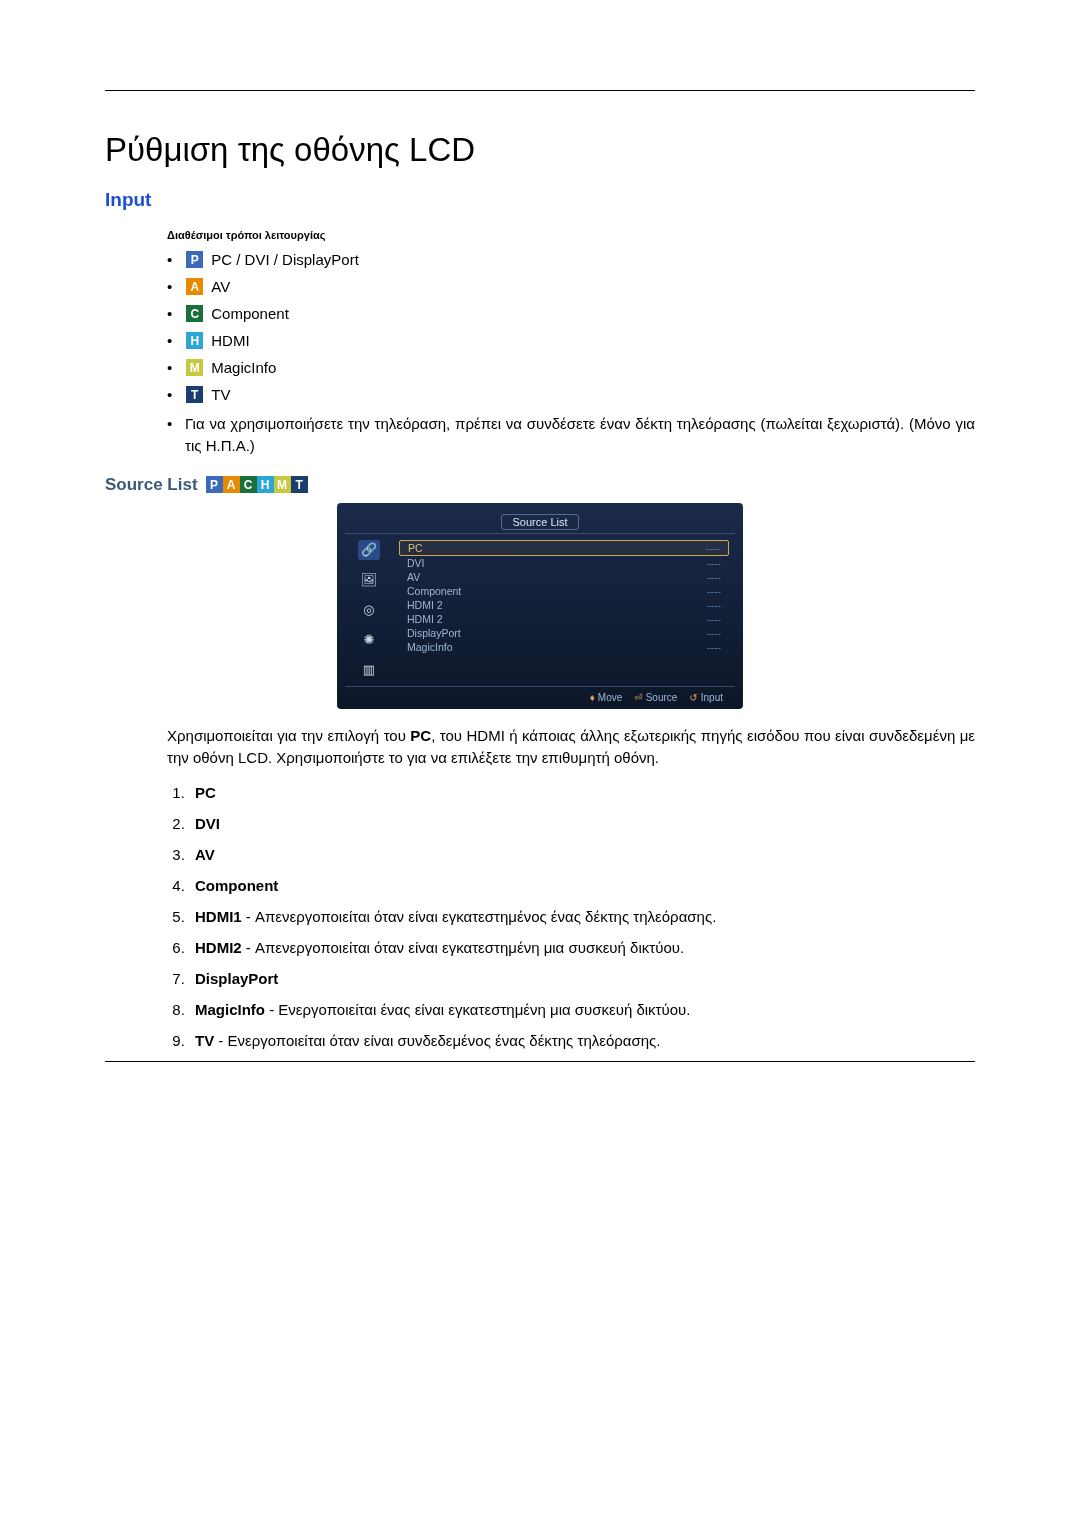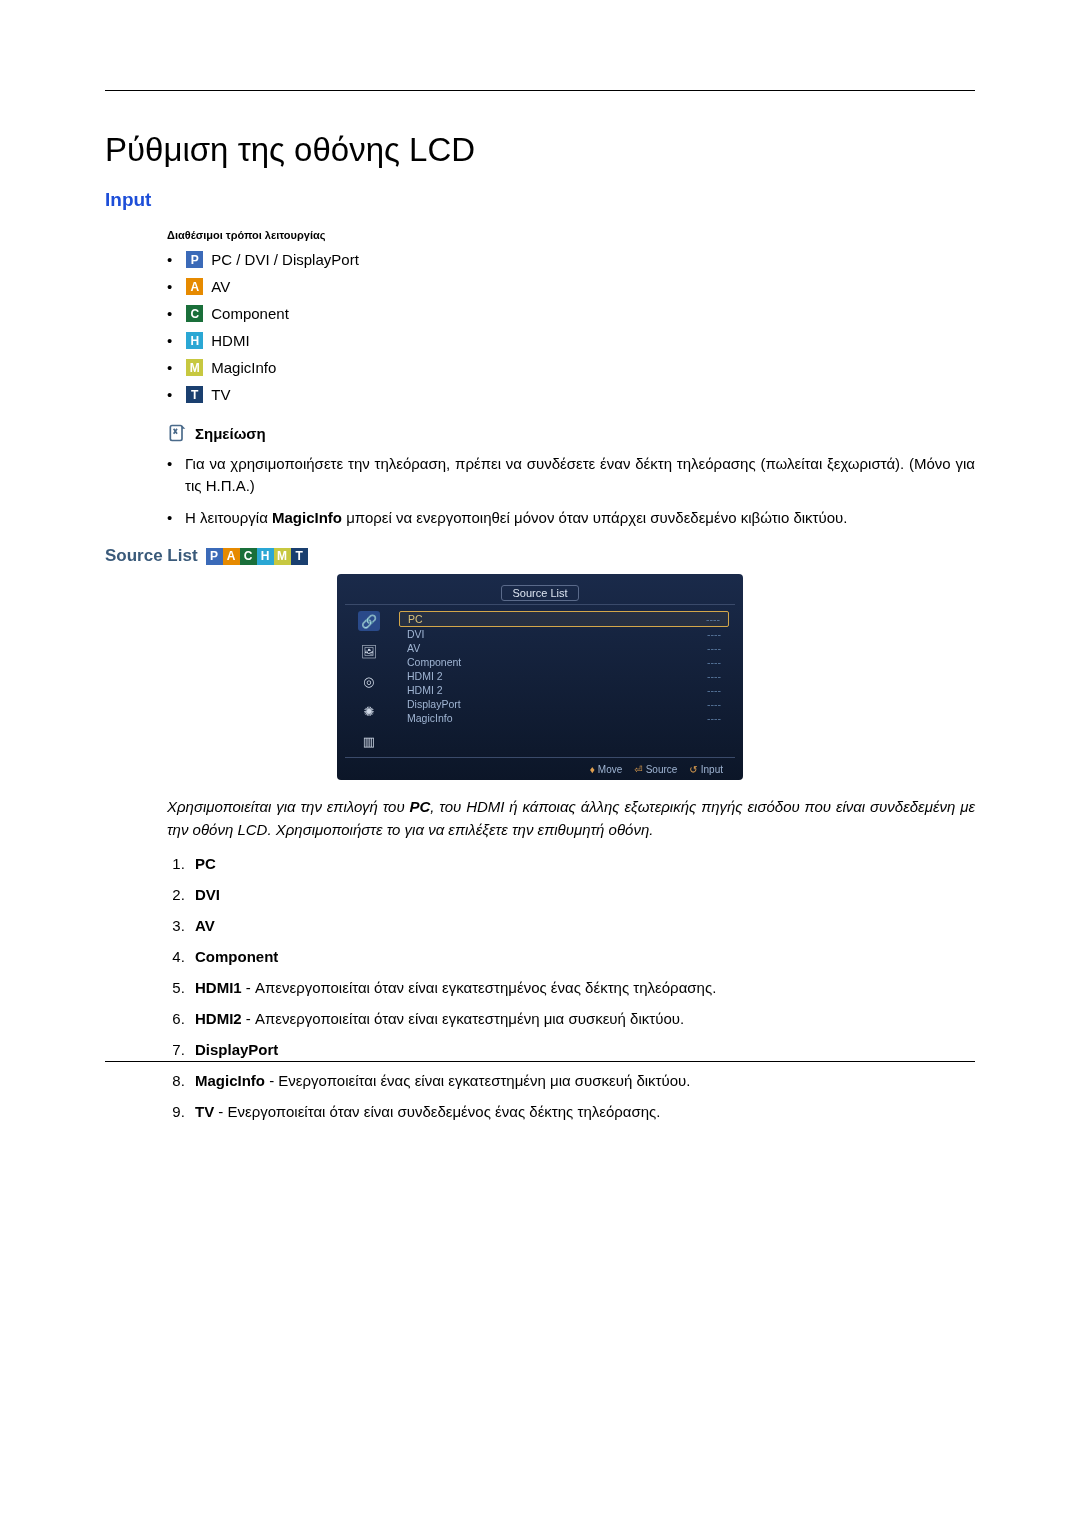--- a/index.html
+++ b/index.html
@@ -196,21 +196,20 @@
     font-size: 10px;
     color: #9fb4d2;
     border-top: 1px solid #3a4a6a;
   }
   .osd-foot span.k { color: #e0a050; margin-right: 3px; }
   .para {
     font-size: 15px;
     line-height: 1.5;
     text-align: justify;
     margin: 10px 0 12px 62px;
-    font-style: italic;
   }
   ol.numbered {
     margin: 0 0 0 62px;
     padding-left: 22px;
     font-size: 15px;
   }
   ol.numbered li {
     margin: 14px 0;
     padding-left: 6px;
   }
@@ -248,36 +247,23 @@
     <li>
       <span class="badge badge-M">M</span>
       <span>MagicInfo</span>
     </li>
     <li>
       <span class="badge badge-T">T</span>
       <span>TV</span>
     </li>
   </ul>
 
-  <div class="note-row">
-    <span class="note-icon">
-      <svg viewBox="0 0 24 24" width="20" height="20" fill="none" stroke="#4a6a8a" stroke-width="2">
-        <rect x="4" y="3" width="14" height="18" rx="2"></rect>
-        <path d="M18 3 L22 7 L18 7 Z" fill="#4a6a8a" stroke="none"></path>
-        <path d="M8 7 L12 13 M12 7 L8 13"></path>
-      </svg>
-    </span>
-    <span>Σημείωση</span>
-  </div>
 
   <ul class="bullets">
     <li>Για να χρησιμοποιήσετε την τηλεόραση, πρέπει να συνδέσετε έναν δέκτη τηλεόρασης (πωλείται ξεχωριστά). (Μόνο για τις Η.Π.Α.)</li>
-    <li>
-      <span>Η λειτουργία </span><span class="bold">MagicInfo</span><span> μπορεί να ενεργοποιηθεί μόνον όταν υπάρχει συνδεδεμένο κιβώτιο δικτύου.</span>
-    </li>
   </ul>
 
   <div class="source-row">
     <span class="label">Source List</span>
     <span class="badge-strip">
       <span class="badge badge-P">P</span>
       <span class="badge badge-A">A</span>
       <span class="badge badge-C">C</span>
       <span class="badge badge-H">H</span>
       <span class="badge badge-M">M</span>

